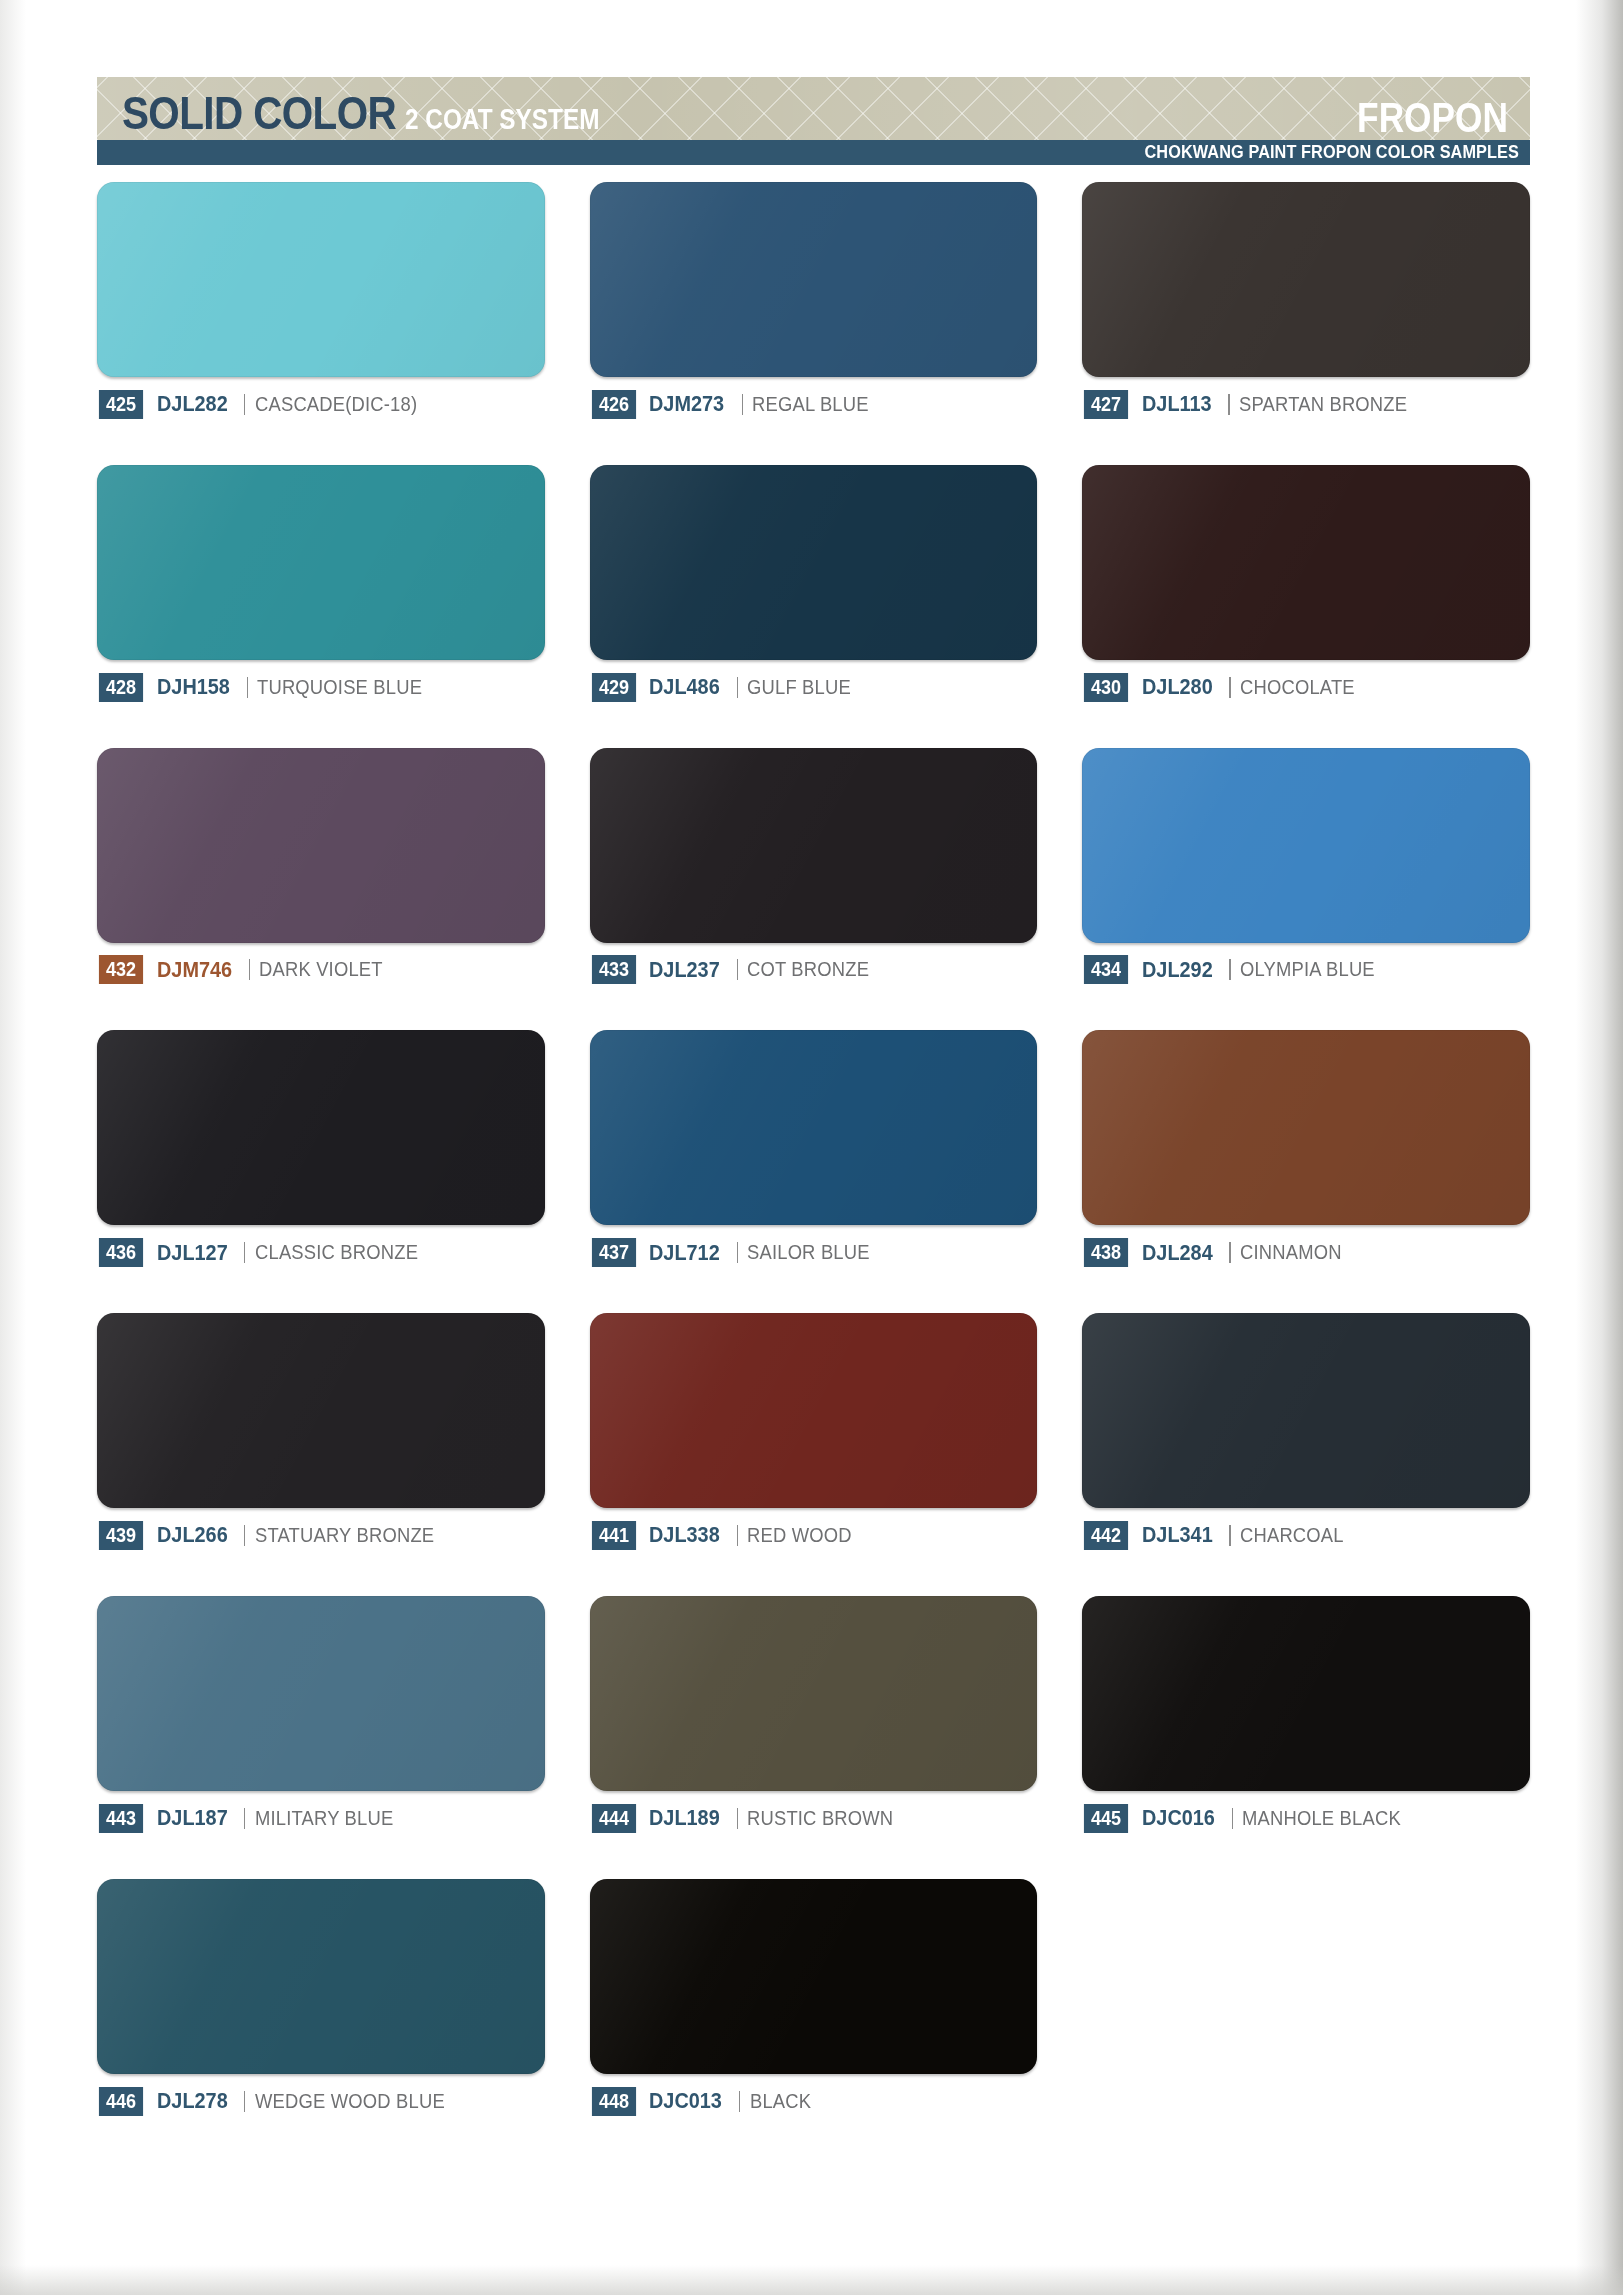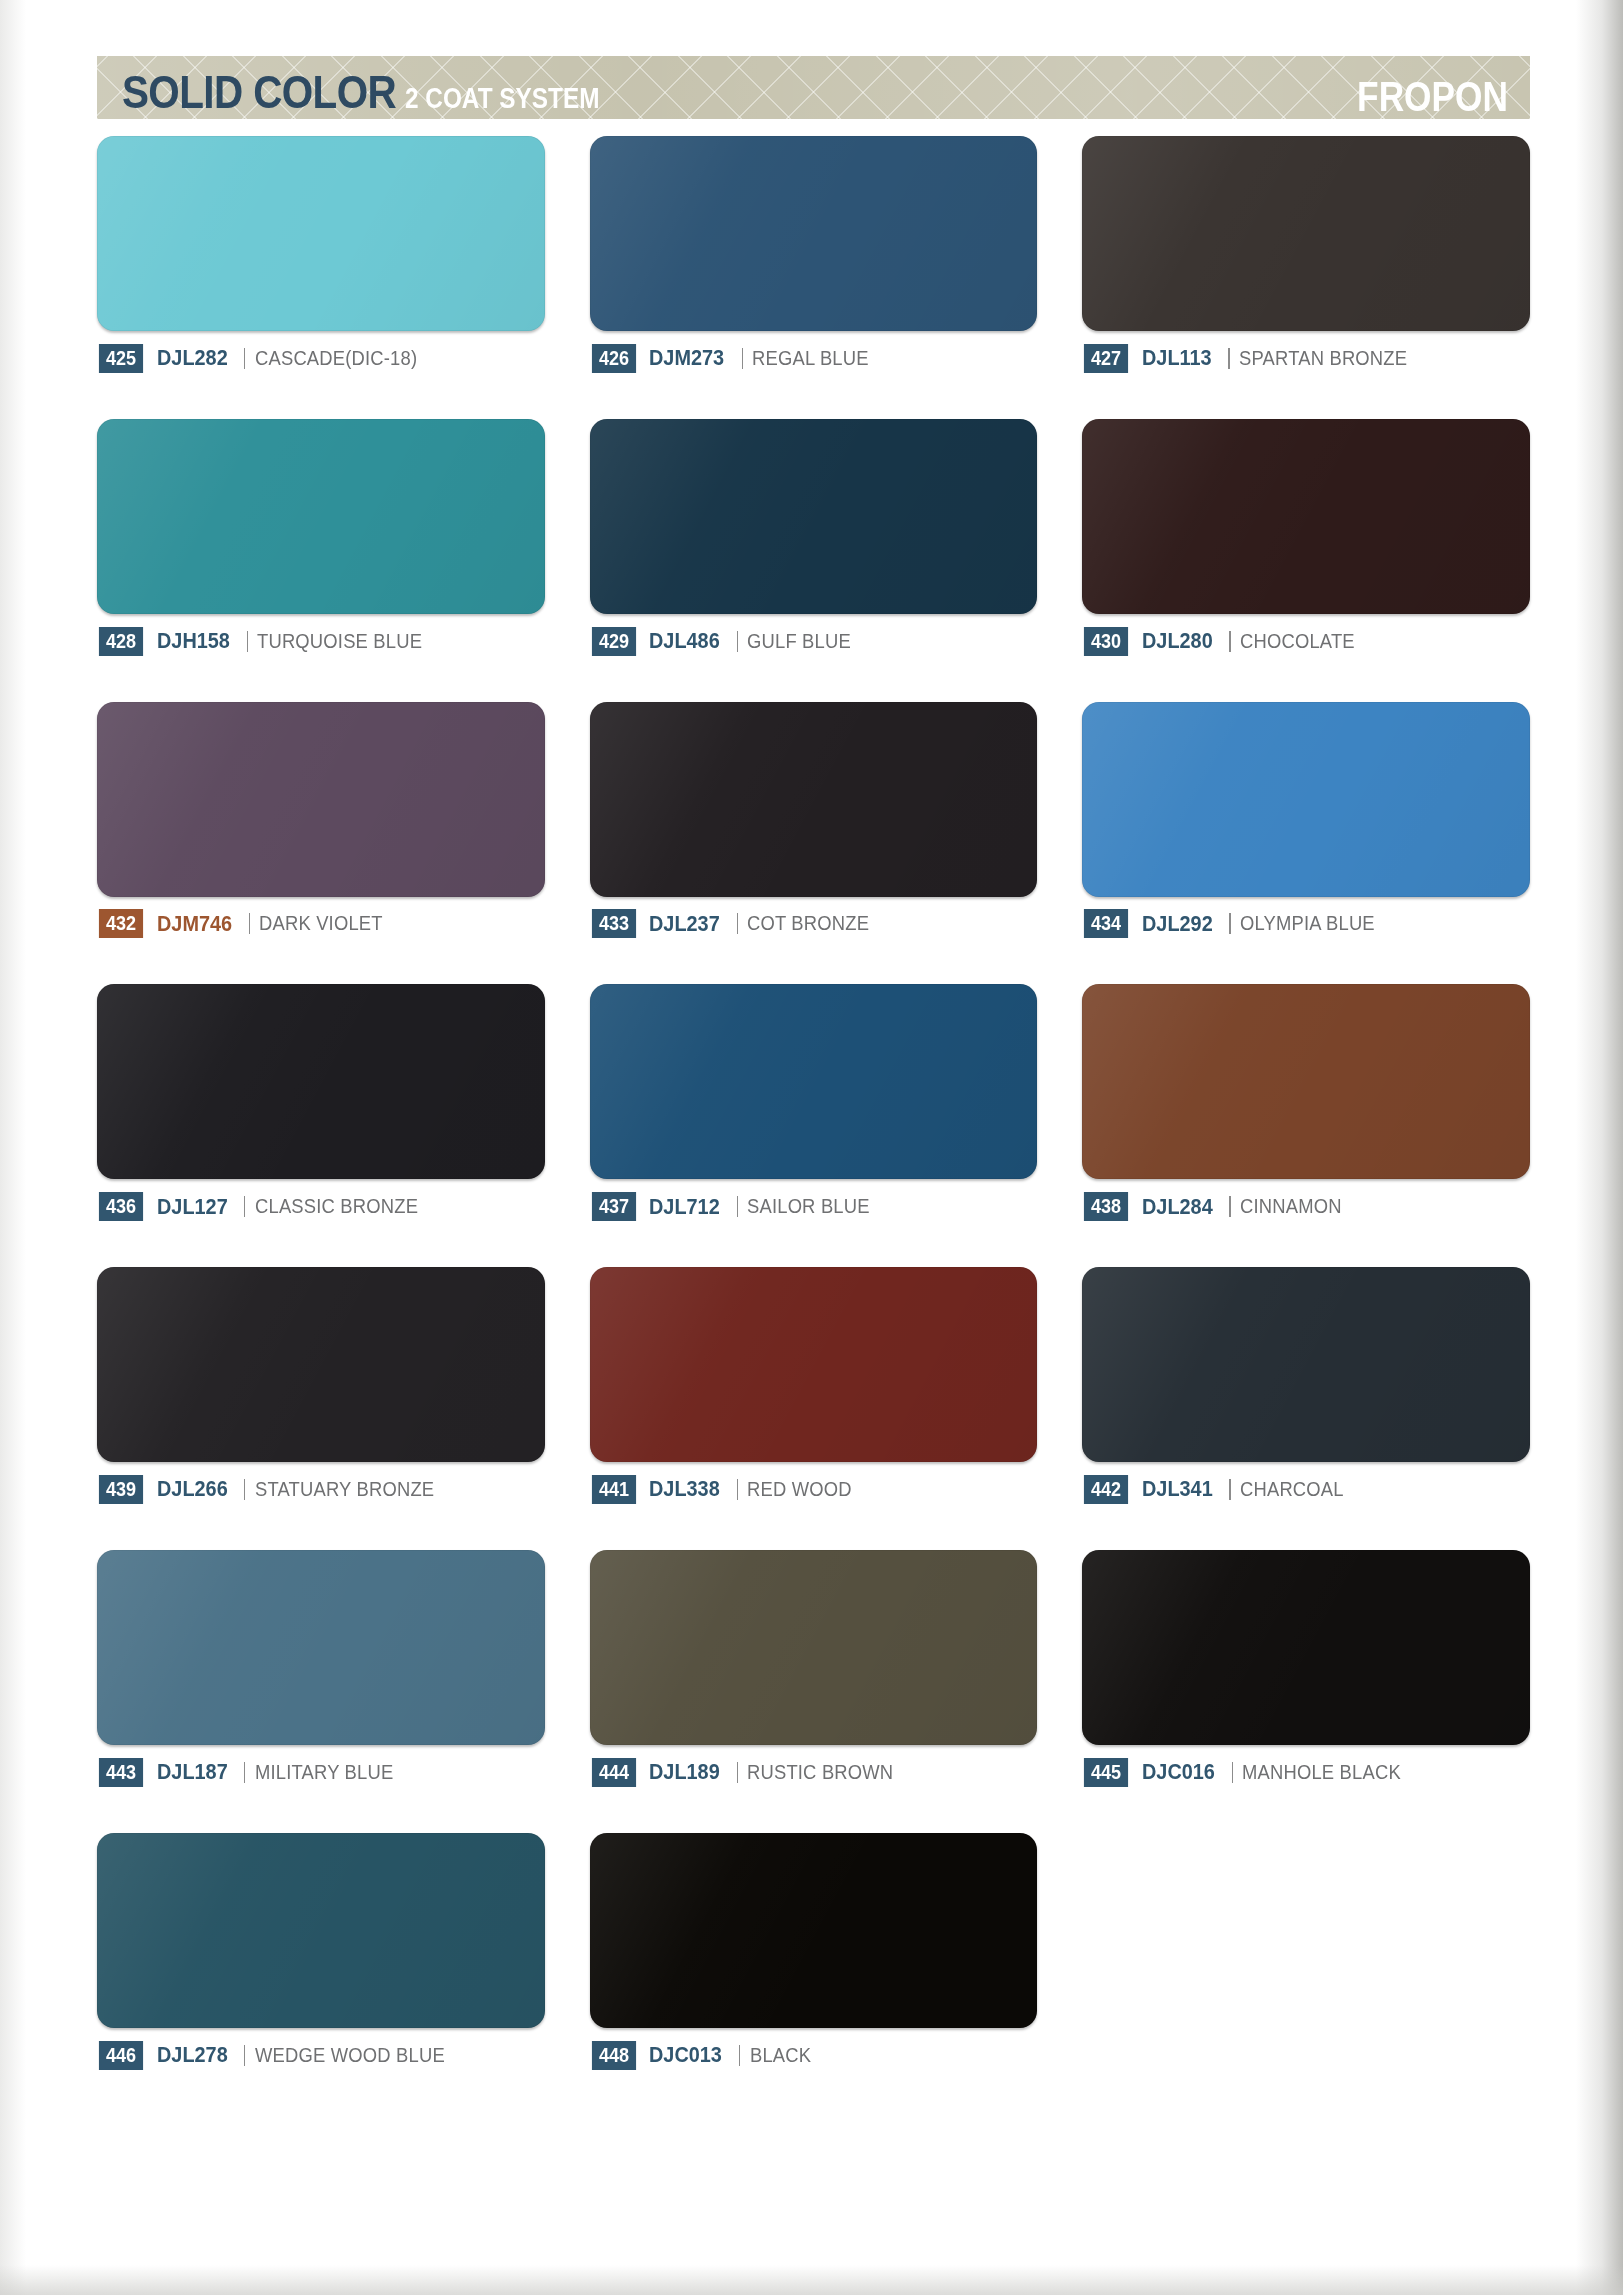--- a/index.html
+++ b/index.html
@@ -41,21 +41,21 @@
     left: 0; bottom: 0;
     width: 100%; height: 30px;
     background: linear-gradient(to bottom, rgba(255,255,255,0) 0%, rgba(205,205,202,0.7) 100%);
     pointer-events: none;
   }
 
   
   #content {
     position: absolute;
     left: 97px;
-    top: 56px;
+    top: 77px;
     width: 1433px;
   }
 
   
   #header {
     position: relative;
     height: 63px;
     background: #c5c2ad;
     overflow: hidden;
   }
@@ -225,20 +225,23 @@
     <div id="header">
       <div id="header-pattern"></div>
       <div id="header-sheen"></div>
       <div class="hdr-titles">
         <span id="title-solid-color">SOLID COLOR</span>
         <span id="title-coat-system">2 COAT SYSTEM</span>
       </div>
       <span id="brand-fropon">FROPON</span>
     </div>
 
+    <div id="subheader">
+      <span id="subheader-text">CHOKWANG PAINT FROPON COLOR SAMPLES</span>
+    </div>
 
     <div id="grid">
         <div class="cell">
           <div class="chip" style="background: rgb(109, 201, 212);">
             <div class="chip-gloss"></div>
           </div>
           <div class="label">
             <span class="badge" style="background: rgb(49, 86, 111);">425</span>
             <span class="code" style="color: rgb(49, 86, 111);">DJL282</span>
             <span class="sep"></span>

